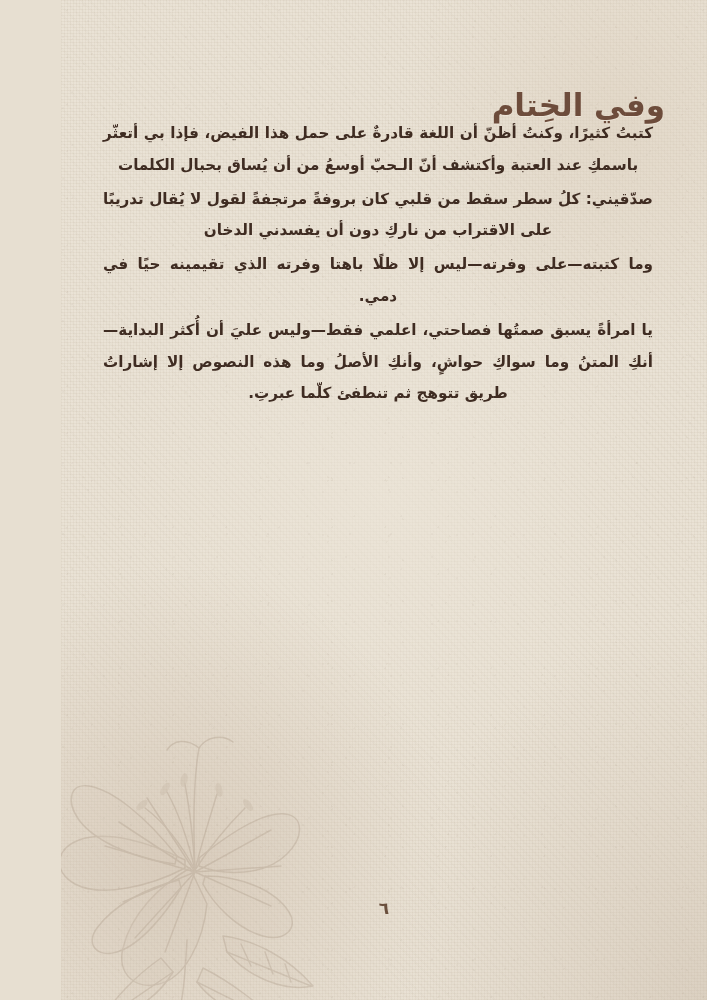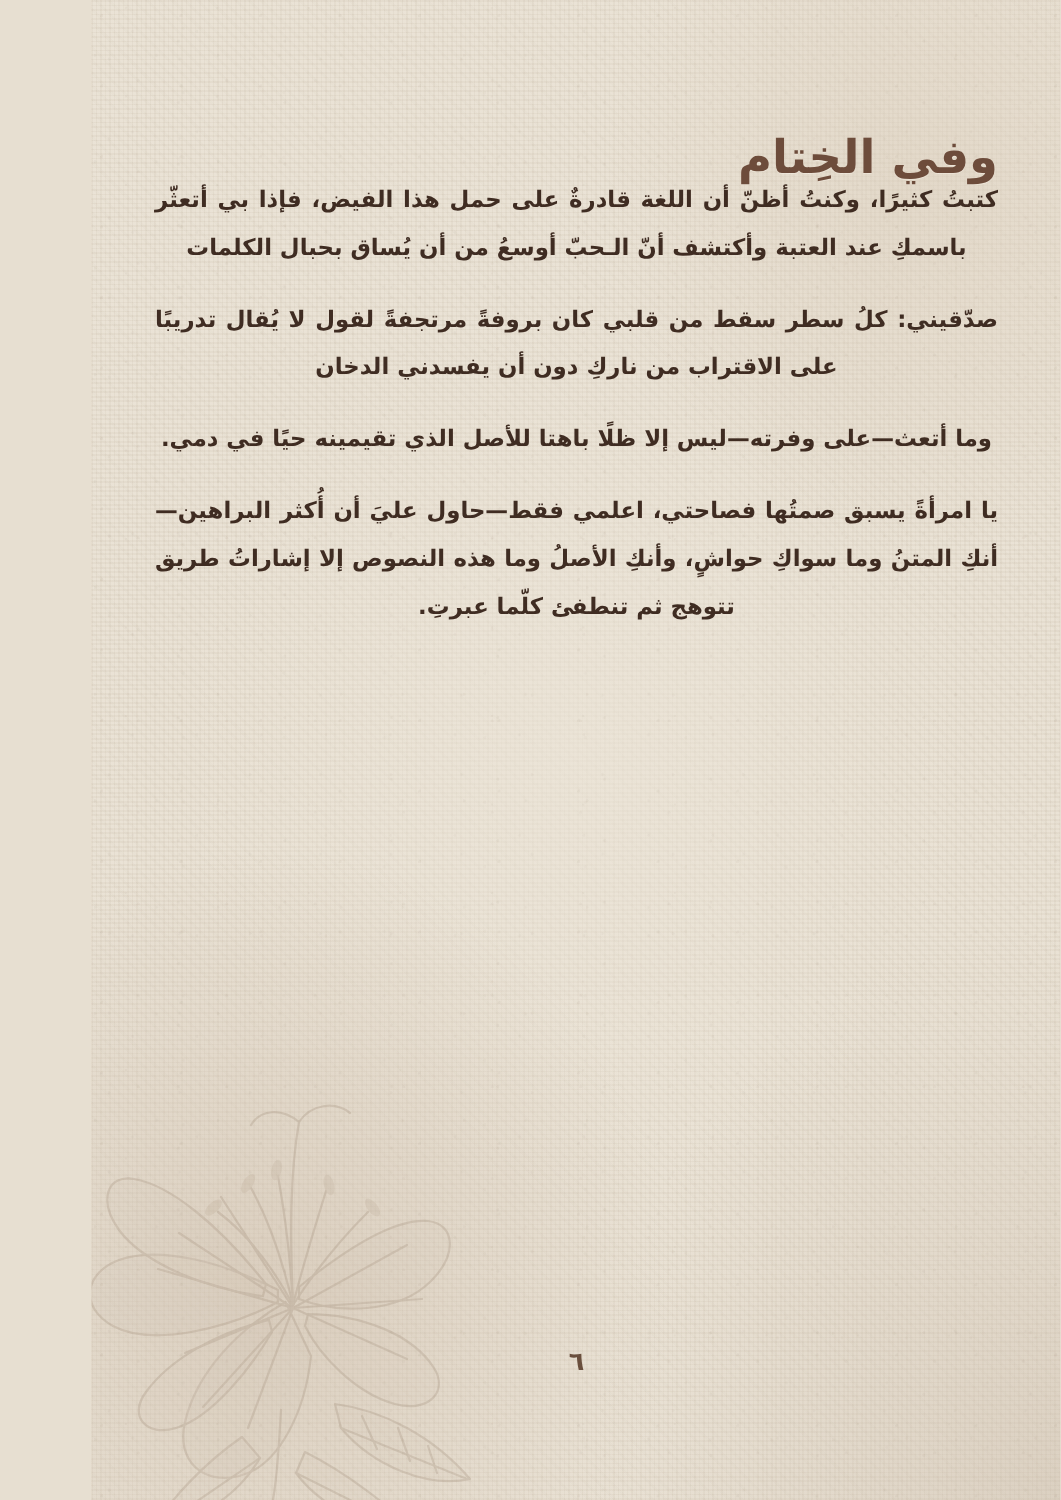--- a/index.html
+++ b/index.html
@@ -79,39 +79,39 @@
     font-weight: bold;
     color: #6d4c3b;
     letter-spacing: 0;
     line-height: 1.2;
     text-shadow: 0 1px 0 rgba(255,250,242,.35);
   }
 
   .body-copy {
     position: absolute;
     top: 118px;
-    right: 42px;
+    right: 54px;
     left: 42px;
     text-align: justify;
     text-align-last: center;
     color: #3f2c22;
     font-family: "DejaVu Sans", sans-serif;
     font-size: 15.2px;
     font-weight: bold;
     line-height: 31.8px;
   }
 
   .body-copy p {
     margin: 0;
     text-align: justify;
     text-align-last: center;
   }
 
   
-  .body-copy p + p { margin-top: 16px; }
+  .body-copy p + p { margin-top: 2px; }
 
   
   .folio {
     position: absolute;
     top: 898px;
     left: 0;
     right: 0;
     text-align: center;
     font-family: "DejaVu Sans", sans-serif;
     font-size: 17px;
@@ -182,19 +182,19 @@
         <path d="M160 250 C 158 286, 156 312, 150 330"></path>
       </g>
     </svg>
   </div>
 
   <h1 class="title">وفي الخِتام</h1>
 
   <div class="body-copy">
     <p>كتبتُ كثيرًا، وكنتُ أظنّ أن اللغة قادرةٌ على حمل هذا الفيض، فإذا بي أتعثّر باسمكِ عند العتبة وأكتشف أنّ الـحبّ أوسعُ من أن يُساق بحبال الكلمات</p>
     <p>صدّقيني: كلُ سطر سقط من قلبي كان بروفةً مرتجفةً لقول لا يُقال تدريبًا على الاقتراب من ناركِ دون أن يفسدني الدخان</p>
-    <p>وما أتعث—على وفرته—ليس إلا ظلًا باهتا للأصل الذي تقيمينه حيًا في دمي.</p>
-    <p>يا امرأةً يسبق صمتُها فصاحتي، اعلمي فقط—حاول عليَ أن أُكثر البراهين—أنكِ المتنُ وما سواكِ حواشٍ، وأنكِ الأصلُ وما هذه النصوص إلا إشاراتُ طريق تتوهج ثم تنطفئ كلّما عبرتِ.</p>
+    <p>وما كتبته—على وفرته—ليس إلا ظلًا باهتا وفرته الذي تقيمينه حيًا في دمي.</p>
+    <p>يا امرأةً يسبق صمتُها فصاحتي، اعلمي فقط—وليس عليَ أن أُكثر البداية—أنكِ المتنُ وما سواكِ حواشٍ، وأنكِ الأصلُ وما هذه النصوص إلا إشاراتُ طريق تتوهج ثم تنطفئ كلّما عبرتِ.</p>
   </div>
 
   <div class="folio">٦</div>
 
 </div>
 
 </body></html>

